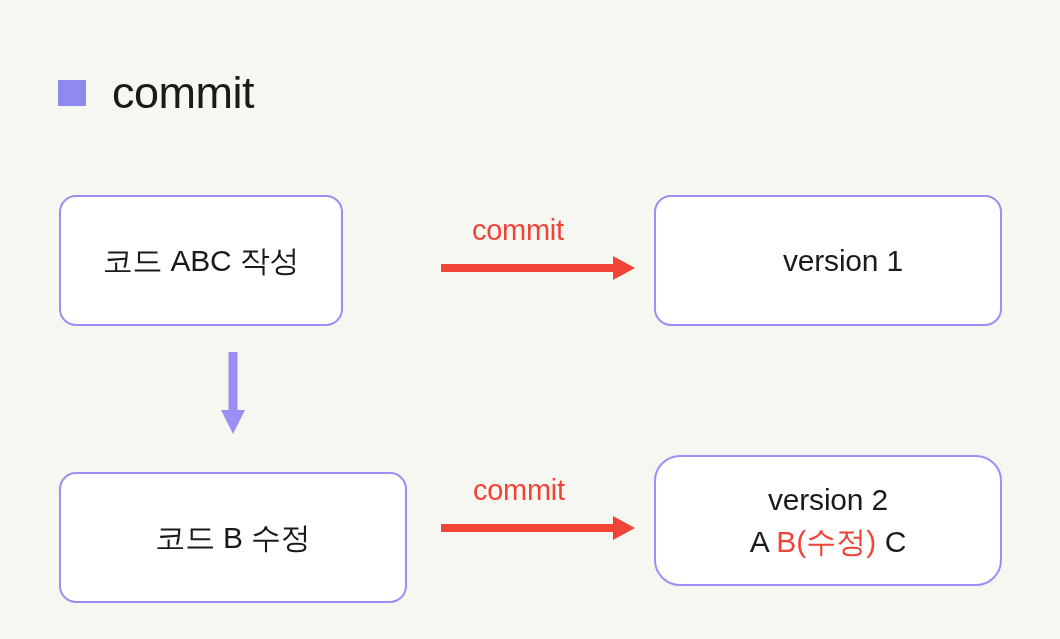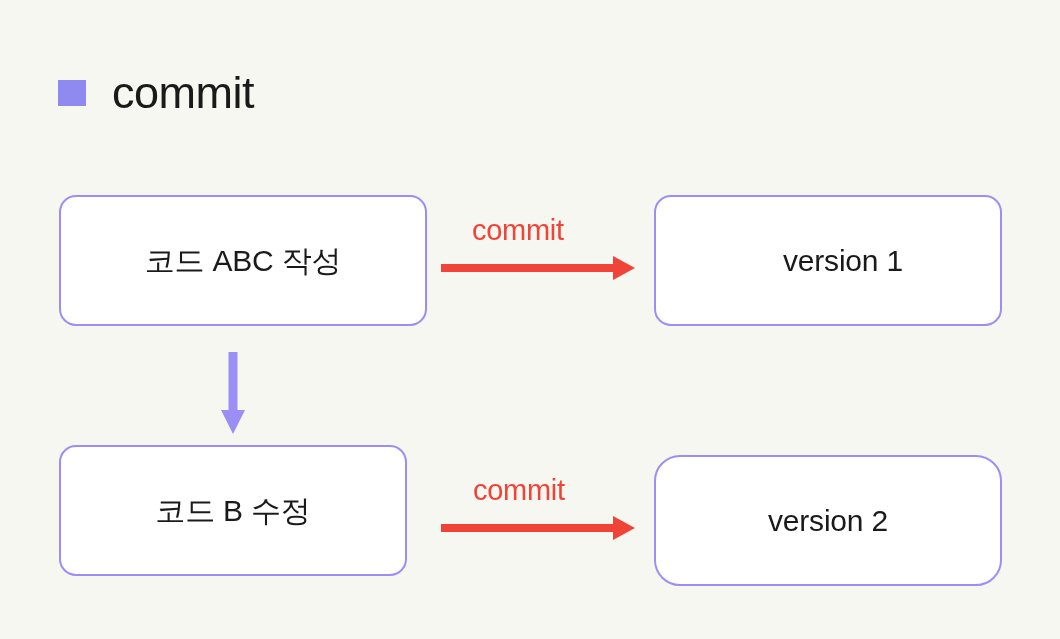--- a/index.html
+++ b/index.html
@@ -49,23 +49,23 @@
     position: absolute;
     background: #FFFFFF;
     border: 2px solid #9B8FF5;
     border-radius: 17px;
     box-sizing: border-box;
     display: flex;
     flex-direction: column;
     align-items: center;
     justify-content: center;
   }
-  .box-left-1  { left: 59px;  top: 173px; width: 368px; height: 131px; }
+  .box-left-1  { left: 59px;  top: 173px; width: 284px; height: 131px; }
   .box-right-1 { left: 654px; top: 173px; width: 348px; height: 131px; padding-left: 30px; }
-  .box-left-2  { left: 59px;  top: 423px; width: 348px; height: 131px; text-align: center; }
+  .box-left-2  { left: 59px;  top: 450px; width: 348px; height: 131px; text-align: center; }
   .box-right-2 { left: 654px; top: 433px; width: 348px; height: 131px; border-radius: 26px; }
 
   .box-line {
     font-size: 30px;
     font-weight: 400;
     color: #1A1A1A;
     line-height: 42px;
     letter-spacing: -0.2px;
     white-space: nowrap;
   }
@@ -123,20 +123,21 @@
   <div class="node-box box-right-1">
     <span class="box-line">version 1</span>
   </div>
 
   <div class="node-box box-left-2">
     <span class="box-line">코드 B 수정</span>
   </div>
 
   <div class="node-box box-right-2">
     <span class="box-line">version 2</span>
+    <span class="box-line accent-line"><span>A </span><span class="red-span">B(수정)</span><span> C</span></span>
   </div>
 
   <div class="arrow-label arrow-label-1">commit</div>
 
   <svg class="h-arrow h-arrow-1" viewBox="0 0 194 24">
     <path d="M0 8 H172 V0 L194 12 L172 24 V16 H0 Z" fill="#F04438"></path>
   </svg>
 
   <svg class="v-arrow" viewBox="0 0 34 82">
     <path d="M12.5 0 H21.5 V58 H29 L17 82 L5 58 H12.5 Z" fill="#9B8FF5"></path>

